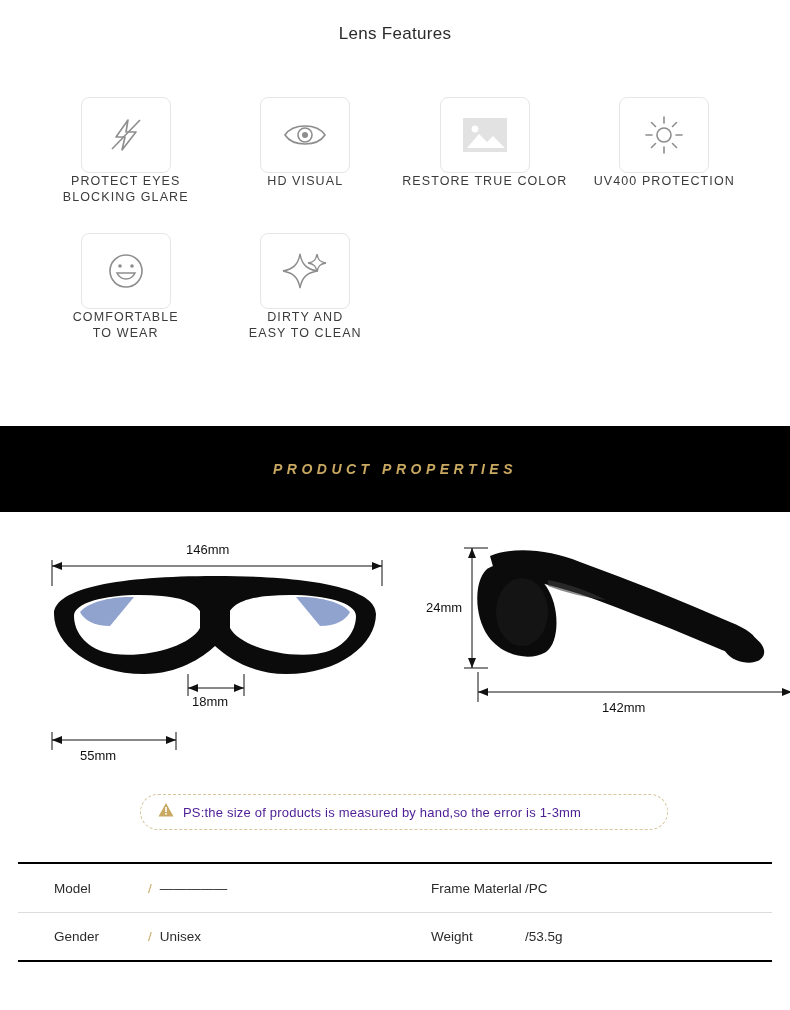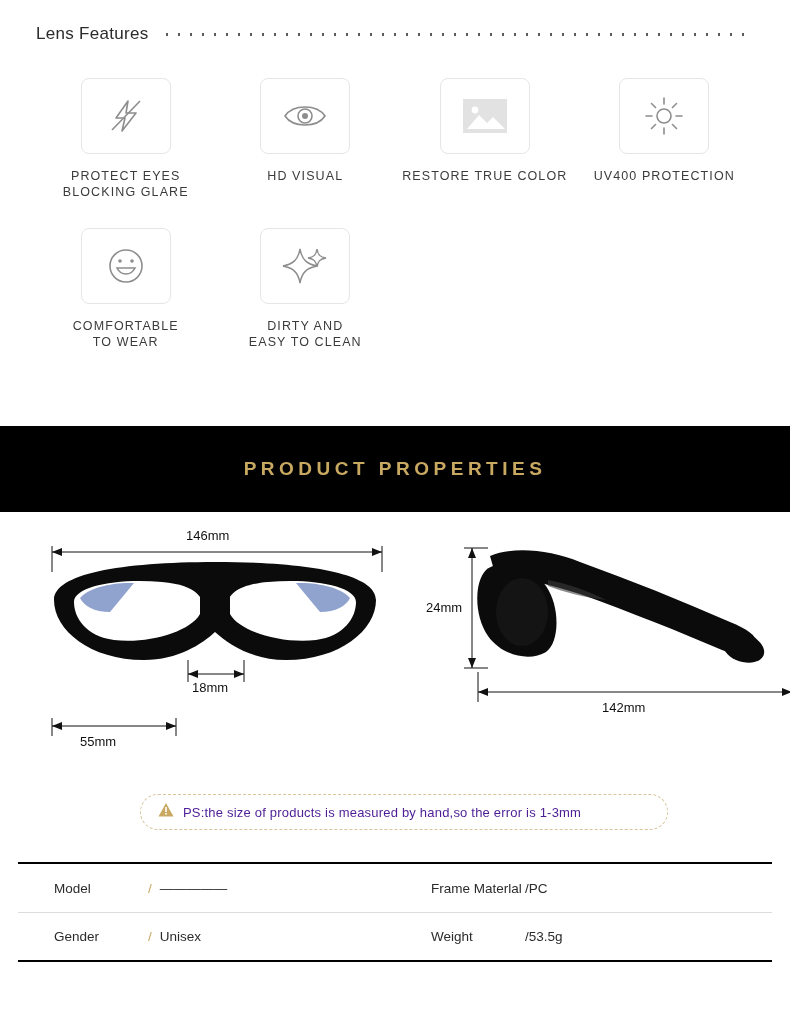--- a/index.html
+++ b/index.html
@@ -6,21 +6,21 @@
   html, body {
     width: 790px; height: 1010px;
     background: #ffffff;
     font-family: "Liberation Sans", sans-serif;
     overflow: hidden;
   }
   .page { position: relative; width: 790px; height: 1010px; background:#fff; }
 
   
   .lens-section { padding: 24px 36px 0 36px; height: 426px; position: relative; }
-  .lens-header { display: flex; align-items: center; gap: 12px; }
+  .lens-header { display: flex; align-items: center; gap: 12px; flex-direction: column; }
   .lens-title {
     font-size: 17px; color: #2b2b2b; letter-spacing: .3px;
     white-space: nowrap;
   }
   .dot-line {
     flex: 1; height: 10px; position: relative; overflow: hidden;
   }
   .dot-line span {
     display: block; height: 3px; margin-top: 4px;
     background-image: radial-gradient(circle, #5b5b5b 1.3px, transparent 1.4px);
@@ -38,49 +38,49 @@
     display: flex; flex-direction: column; align-items: center;
   }
   .icon-box {
     width: 90px; height: 76px;
     border: 1px solid #e6e6e6;
     border-radius: 8px;
     display: flex; align-items: center; justify-content: center;
     background: #fff;
   }
   .feature-label {
-    margin-top: 14px;
     font-size: 12.5px;
     letter-spacing: 1.1px;
     color: #3b3b3b;
     text-align: center;
     line-height: 16px;
     white-space: pre-line;
   }
 
   
   .banner {
     background: #000;
     height: 86px;
     display: flex; align-items: center; justify-content: center;
   }
   .banner-title {
     color: #c9a961;
-    font-size: 19px;
+    font-size: 14px;
     letter-spacing: 4.5px;
     font-weight: bold;
+    font-style: italic;
   }
 
   
   .props { position: relative; height: 340px; padding: 0 30px; }
 
   .dim-area { position: relative; height: 268px; }
 
   .fig { position: absolute; }
-  .fig-front { left: 10px; top: 14px; width: 350px; height: 240px; }
+  .fig-front { left: 10px; top: 28px; width: 350px; height: 240px; }
   .fig-side  { left: 400px; top: 28px; width: 370px; height: 230px; }
   .dim-label {
     position: absolute; font-size: 13px; color: #111; white-space: nowrap;
     font-family: "Liberation Sans", sans-serif;
   }
 
   
   .ps-note {
     position: absolute; left: 140px; top: 282px;
     width: 528px; height: 36px;

